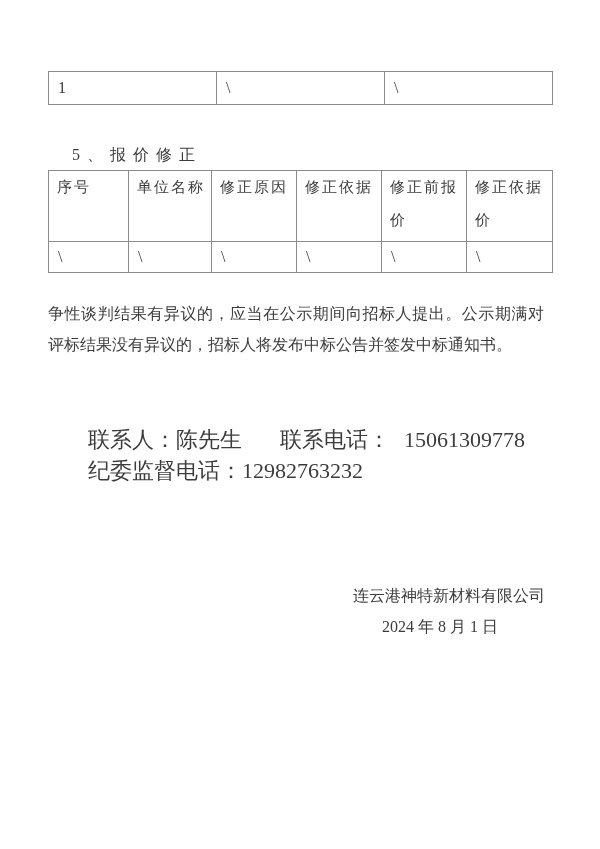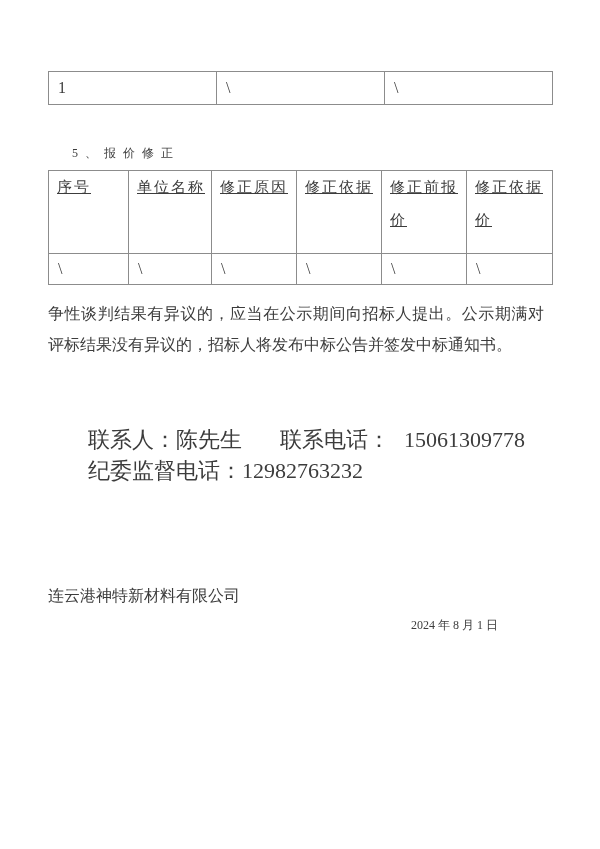--- a/index.html
+++ b/index.html
@@ -34,37 +34,36 @@
   #upper-table td {
     height: 32px;
     padding: 0 0 0 9px;
     vertical-align: middle;
   }
 
   
   #section5-heading {
     left: 72px;
     top: 145px;
-    font-size: 12px;
+    font-size: 16px;
     letter-spacing: 7px;
     white-space: nowrap;
   }
 
   
   #correction-table { left: 48px; top: 170px; width: 504px; }
   #correction-table td.h {
     height: 58px;
     vertical-align: top;
-    padding: 0 3px 16px 8px;
+    padding: 0 3px 4px 8px;
     font-size: 15px;
     letter-spacing: 2px;
     line-height: 33px;
     white-space: pre-line;
     word-break: break-all;
-    text-decoration: underline;
   }
   #correction-table td.d {
     height: 30px;
     padding: 0 0 0 9px;
     vertical-align: middle;
   }
 
   
   #section6-paragraph {
     left: 48px;
@@ -88,29 +87,30 @@
     white-space: nowrap;
   }
   .gap-lg { display: inline-block; width: 38px; }
   .gap-sm { display: inline-block; width: 14px; }
 
   
   #signature-company {
     left: 48px;
     top: 586px;
     width: 497px;
+    text-align: right;
     font-size: 16px;
     white-space: nowrap;
   }
   #signature-date {
     left: 48px;
     top: 617px;
     width: 450px;
     text-align: right;
-    font-size: 12px;
+    font-size: 16px;
     white-space: nowrap;
   }
 </style>
 </head>
 <body>
 
 <div id="page">
 
   <table id="upper-table" class="abs">
     <colgroup>

